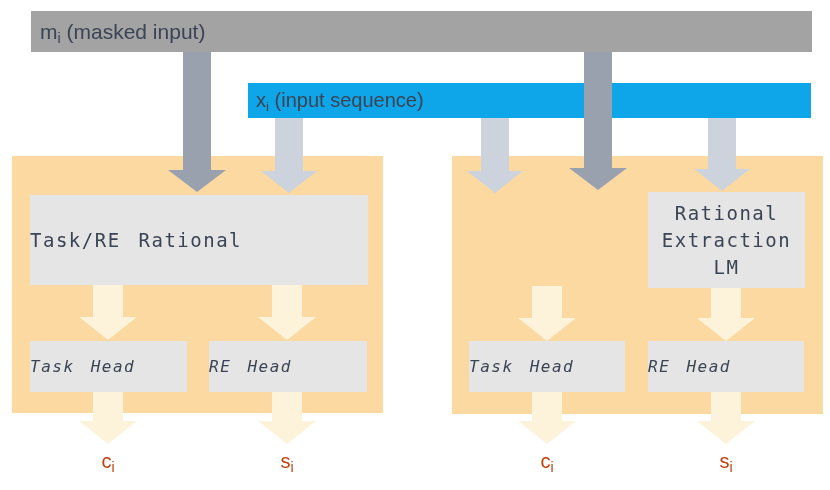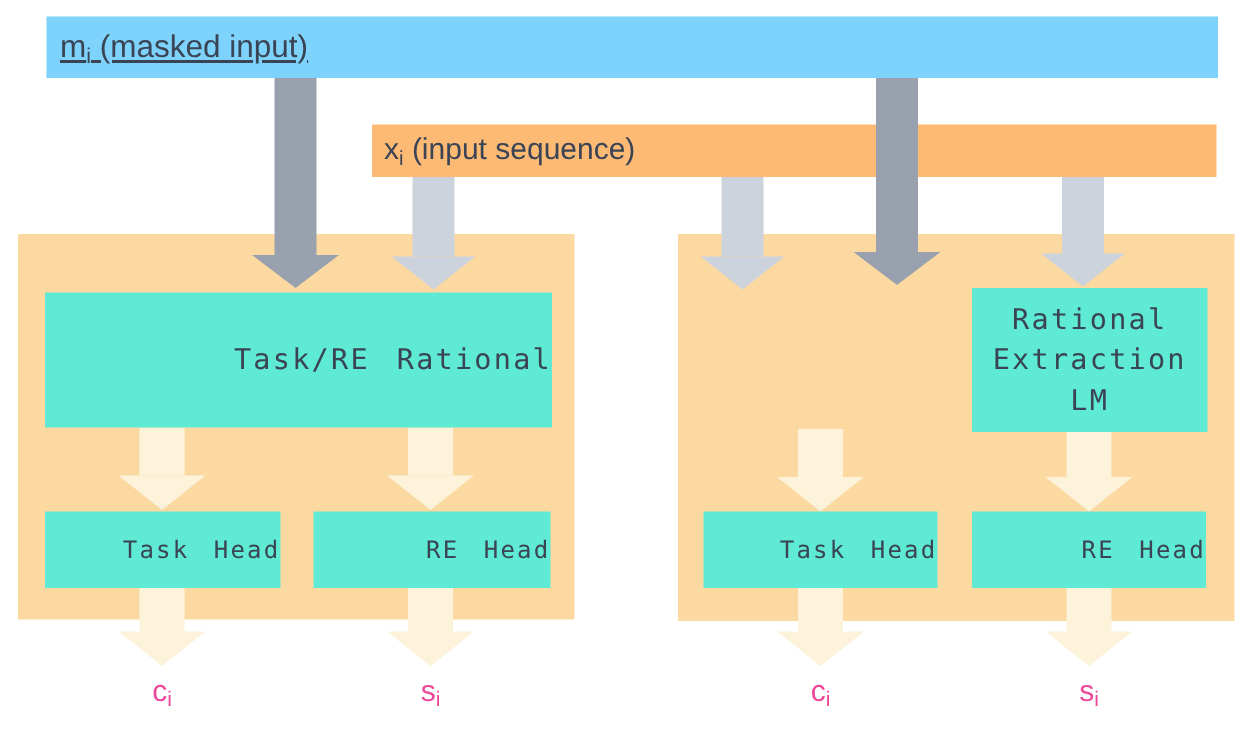--- a/index.html
+++ b/index.html
@@ -13,44 +13,44 @@
     overflow: hidden;
   }
 
   
   .banner {
     position: absolute;
     display: flex;
     align-items: center;
     font-size: 21px;
   }
-  .banner-dark { background: #7dd3fc; text-decoration: underline; }
-  .banner-light { background: #fdba74; font-size: 20px; }
+  .banner-dark { background: #a3a3a3; }
+  .banner-light { background: #0ea5e9; font-size: 20px; }
   .banner sub {
     font-size: 68%;
     vertical-align: -0.28em;
     line-height: 0;
   }
 
   
   .panel { position: absolute; background: #FBD9A1; }
   .box {
     position: absolute;
-    background: #5eead4;
+    background: #e5e5e5;
     display: flex;
     align-items: center;
-    justify-content: flex-end;
+    justify-content: flex-start;
     text-align: center;
     font-family: "DejaVu Sans Mono", monospace;
     letter-spacing: 1.5px;
     word-spacing: 5px;
     color: #3A4454;
   }
   .box-lg { font-size: 19px; line-height: 27px; }
-  .box-sm { font-size: 16px; }
+  .box-sm { font-size: 16px; font-style: italic; }
 
   
   .stem { position: absolute; }
   .stem-dark  { background: #99A1AF; }
   .stem-light { background: #CDD3DD; }
   .stem-cream { background: #FDF3DB; }
   .head { position: absolute; width: 0; height: 0; }
   .head-dark {
     border-left: 29px solid transparent;
     border-right: 29px solid transparent;
@@ -66,21 +66,21 @@
     border-right: 29px solid transparent;
     border-top: 23px solid #FDF3DB;
   }
 
   
   .out-label {
     position: absolute;
     width: 44px;
     text-align: center;
     font-size: 20px;
-    color: #ec4899;
+    color: #c2410c;
   }
   .out-label sub {
     font-size: 70%;
     vertical-align: -0.28em;
     line-height: 0;
   }
 </style>
 </head>
 <body>
 

